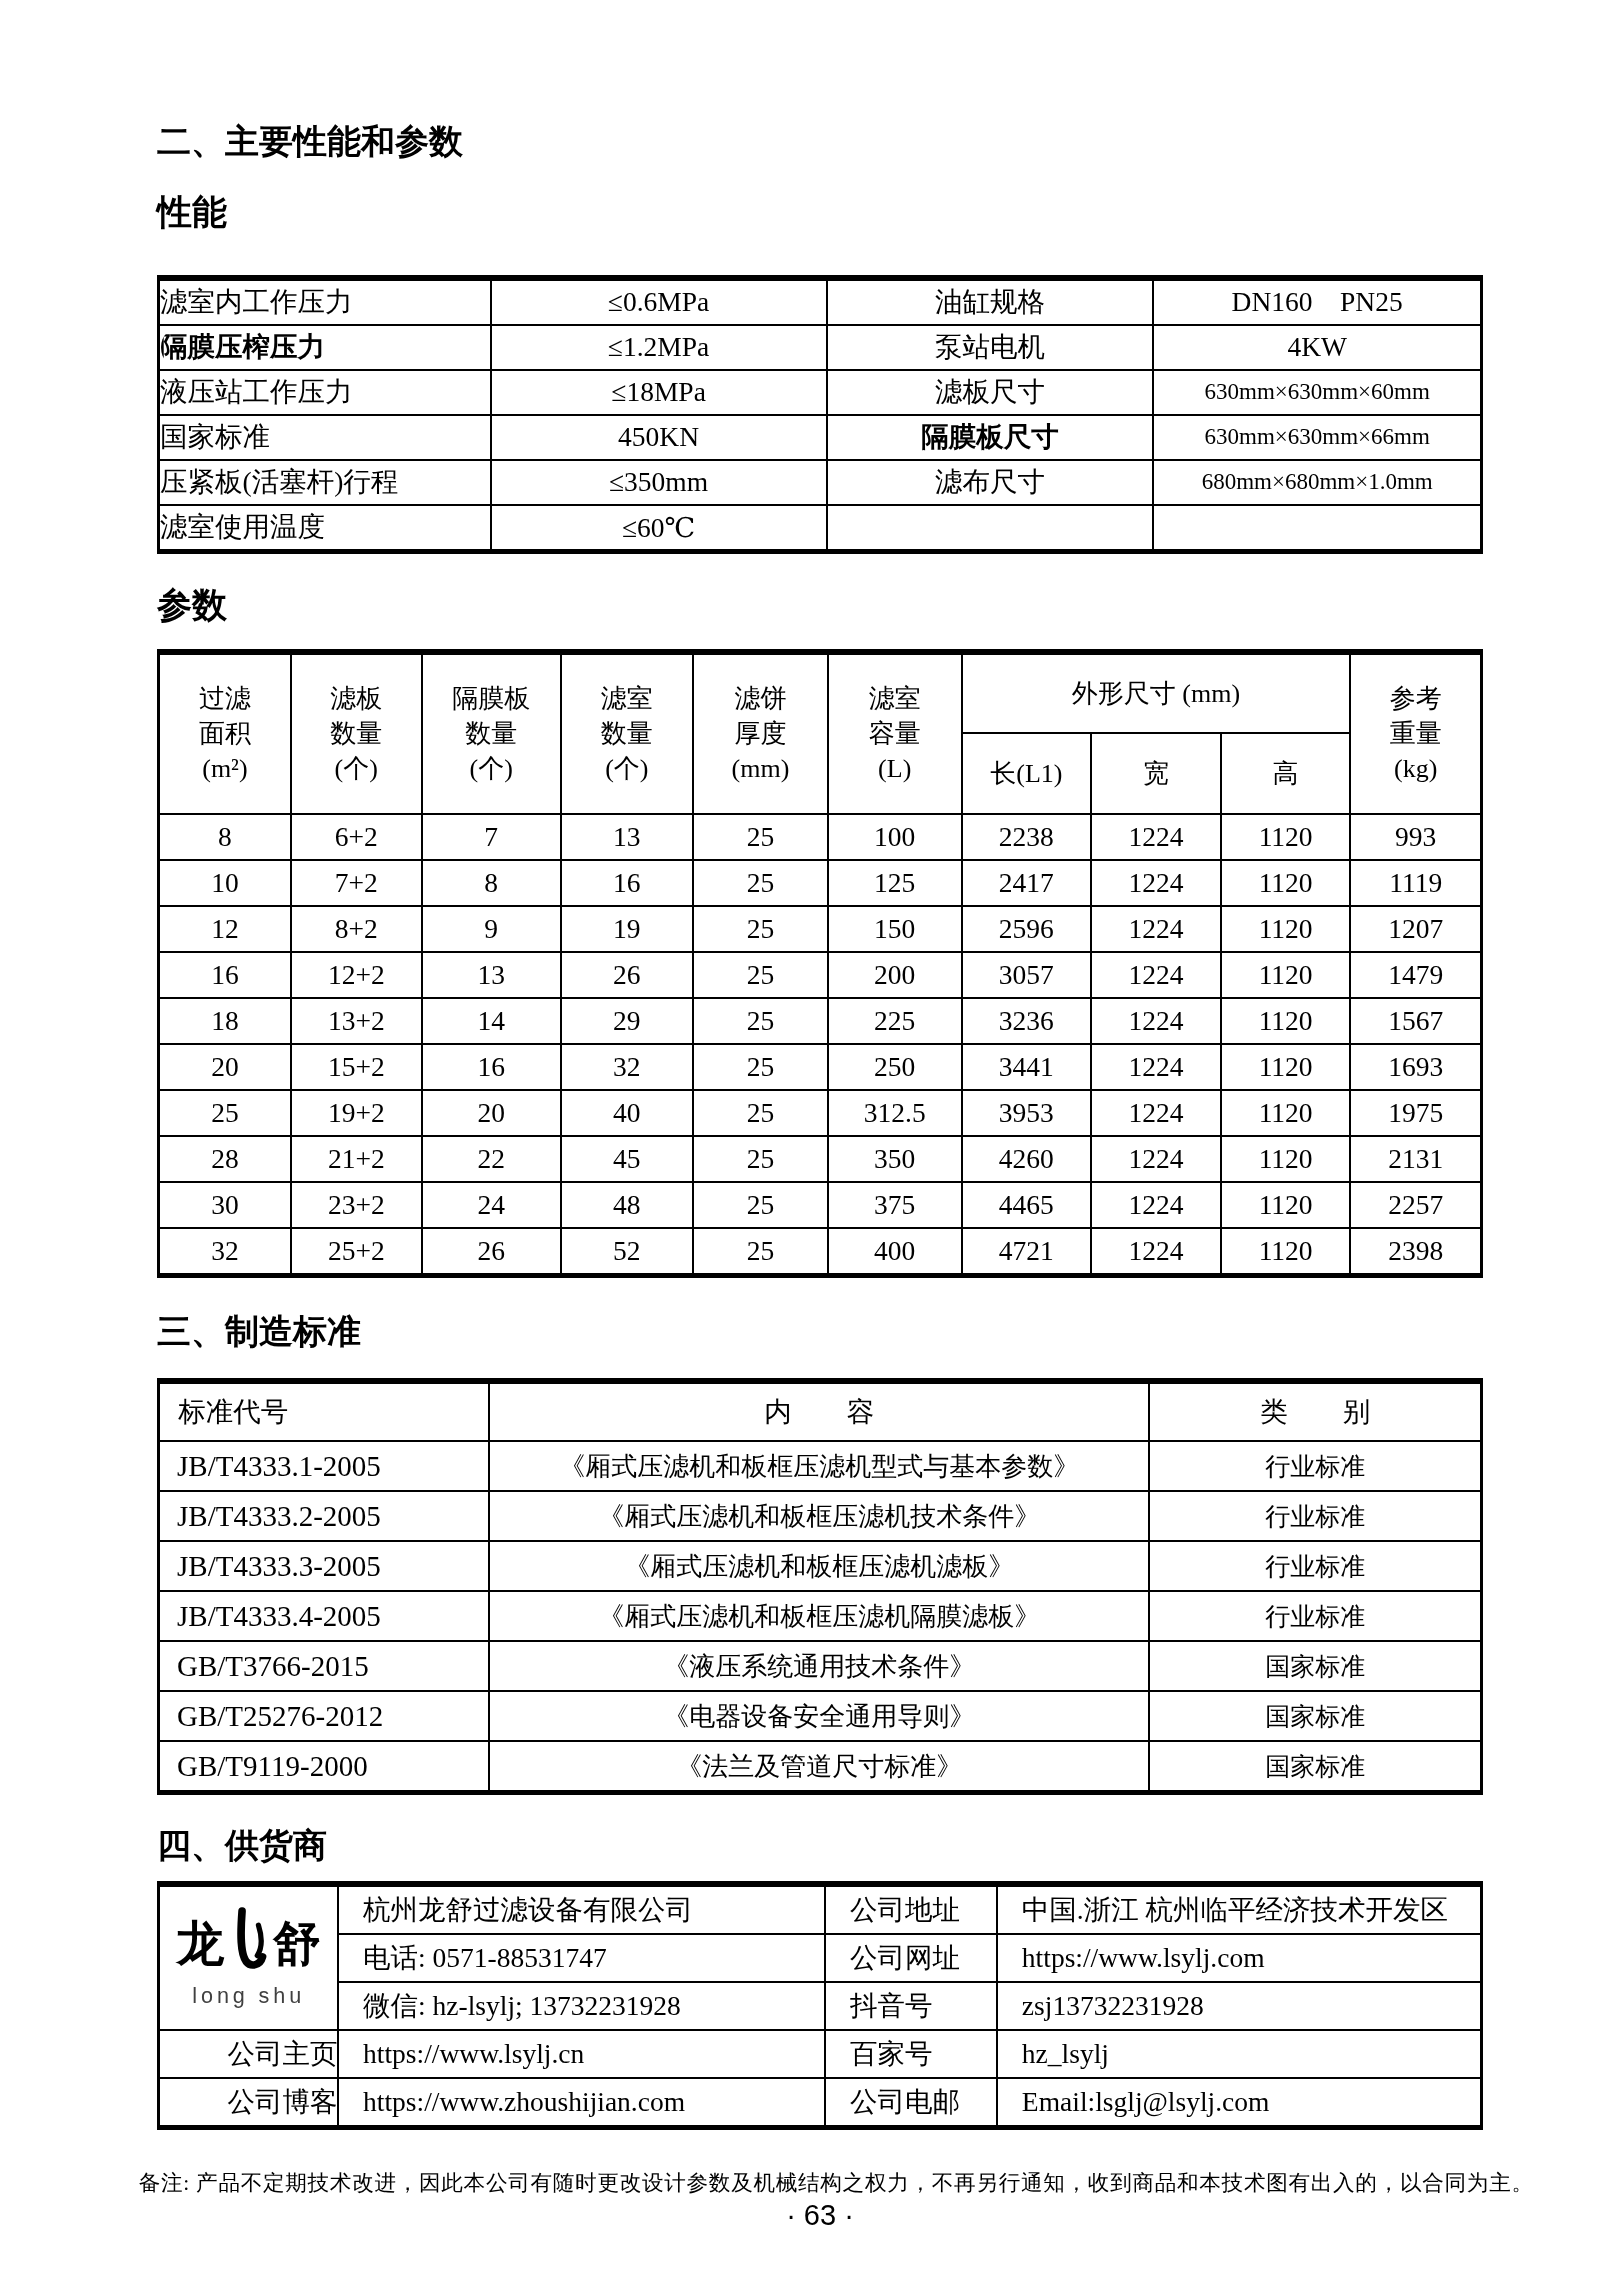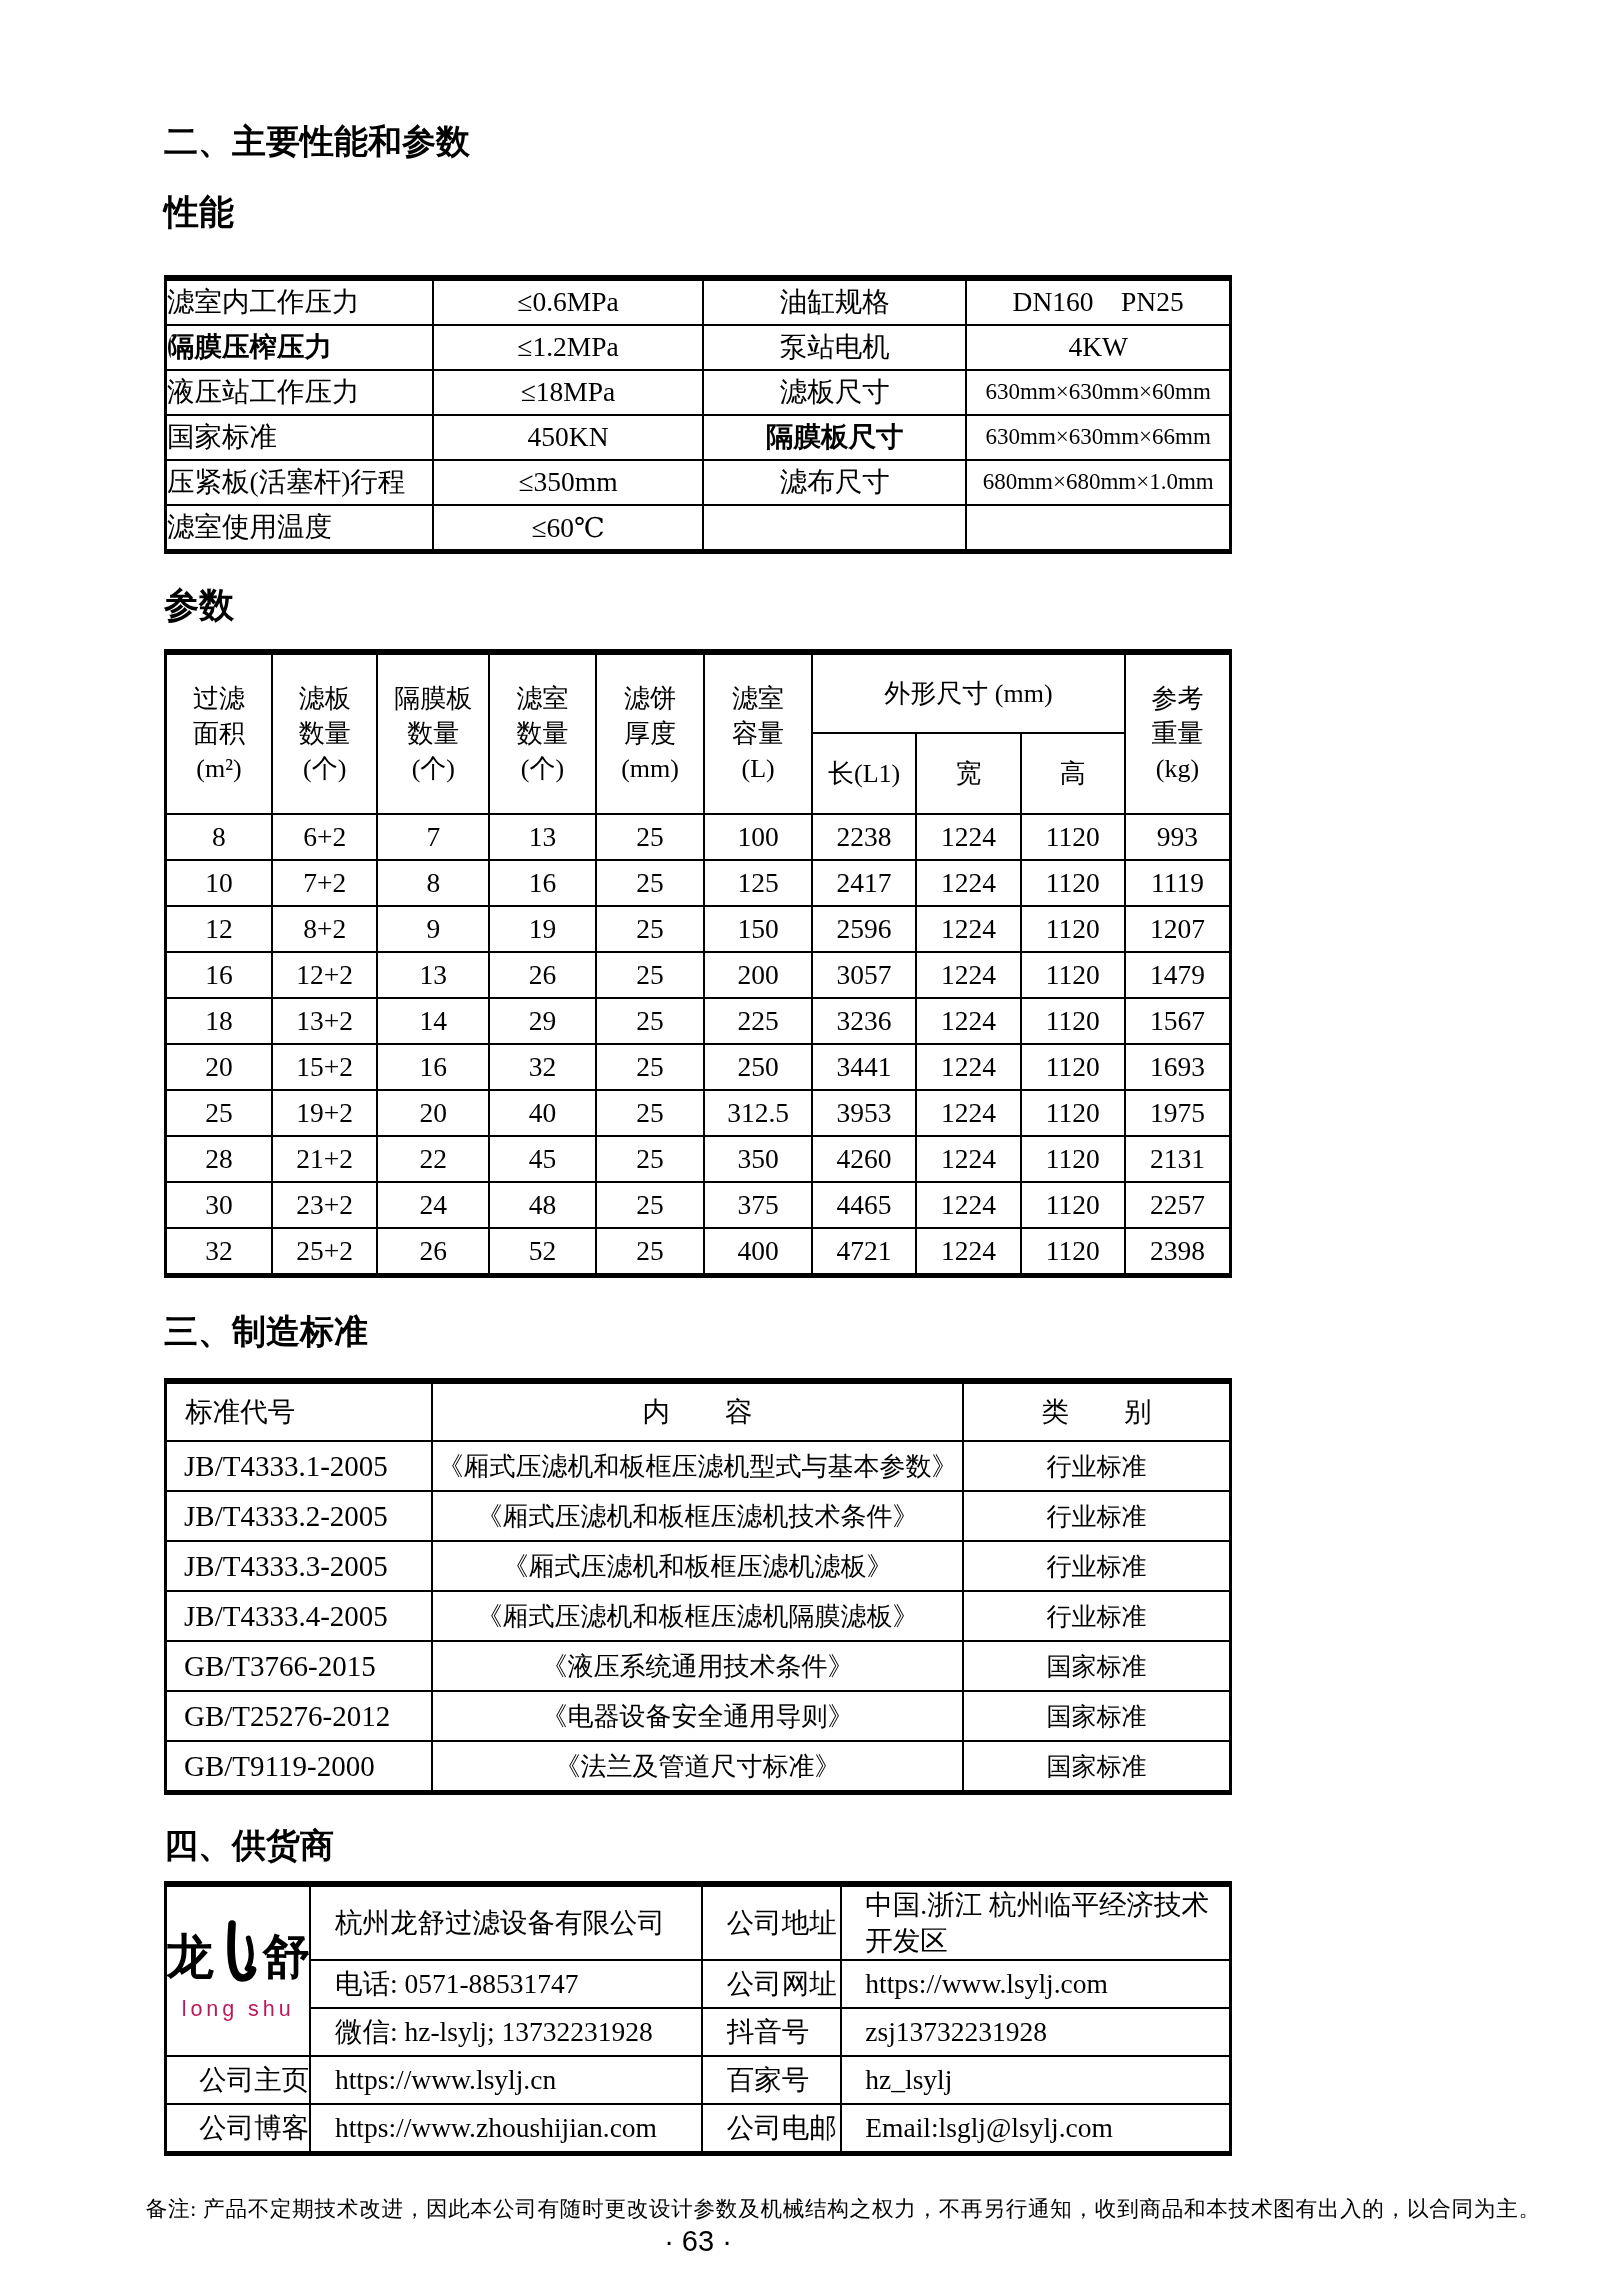--- a/index.html
+++ b/index.html
@@ -2,21 +2,21 @@
 <html lang="zh" style="font-size:10.5px"><head>
 <meta charset="utf-8">
 <style>
   html,body{margin:0;padding:0;background:#888;}
   .page{
     width:1622px;height:2295px;position:relative;margin:0 auto;
     background:#ffffff;color:#000;
     font-family:"Liberation Serif","DejaVu Serif",serif;
     overflow:hidden;
   }
-  .content{position:absolute;left:164px;top:0;width:1068px;}
+  .content{position:absolute;left:157px;top:0;width:1326px;}
 
   .sec-title{margin:0;font-size:34px;font-weight:700;line-height:1.15;}
   .sec2-title{padding-top:122px;}
   .sub-heading{margin:0;margin-top:33px;font-size:35px;font-weight:700;line-height:1.1;}
 
   table{border-collapse:collapse;width:100%;table-layout:fixed;
         border:3.3px solid #000;border-top:6.5px solid #000;border-bottom:5.9px solid #000;}
   td,th{border:2px solid #000;font-weight:normal;vertical-align:middle;
         padding:0;overflow:hidden;}
 
@@ -46,21 +46,21 @@
 
   
   .sup{margin-top:15.7px;}
   .sup td{height:46px;font-size:27.5px;text-align:left;padding-left:23.6px;}
   .sup td.logo-cell{text-align:center;padding:0;}
   .sup td.blabel{text-align:right;padding-left:0;}
   .logo-box{display:flex;flex-direction:column;align-items:center;justify-content:center;}
   .logo-row{display:flex;align-items:center;gap:3.9px;}
   .logo-char{font-size:48px;font-weight:700;line-height:1;}
   .logo-sub{font-family:"Liberation Sans","DejaVu Sans",sans-serif;
-            font-size:21.6px;letter-spacing:3.9px;margin-top:1.3px;color:#be185d;}
+            font-size:21.6px;letter-spacing:3.9px;margin-top:1.3px;color:#404040;}
 
   
   .footer-note{margin-top:38px;margin-left:-18.3px;width:1394px;
                font-size:21.6px;letter-spacing:0.7px;white-space:nowrap;}
   .page-num{margin-top:2px;text-align:center;font-size:29px;
             font-family:"Liberation Sans","DejaVu Sans",sans-serif;}
 </style>
 </head>
 <body>
 

